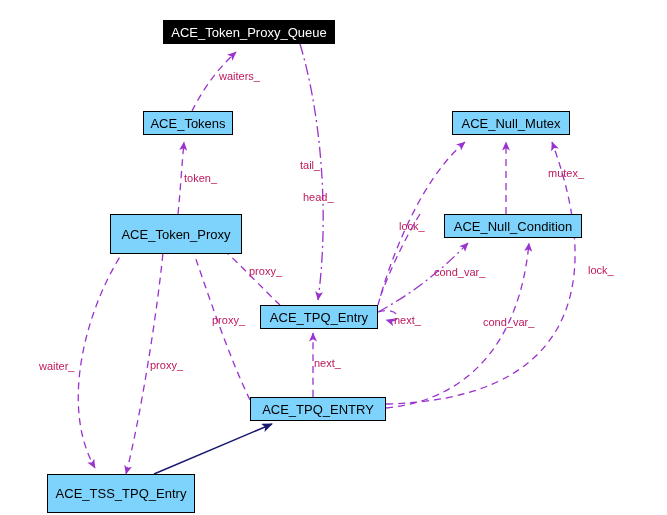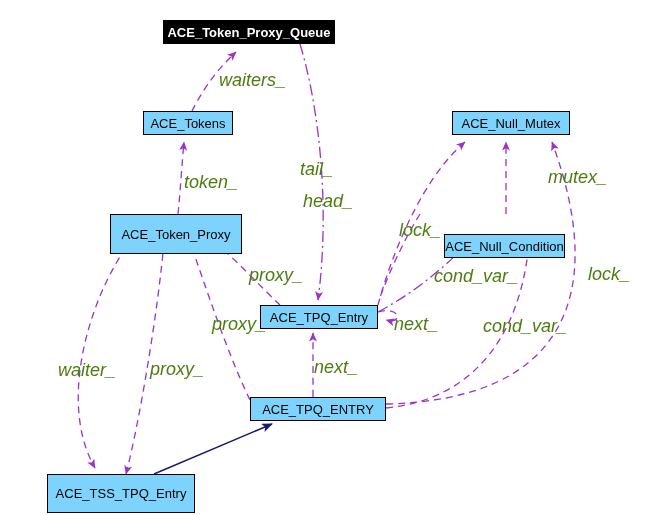--- a/index.html
+++ b/index.html
@@ -35,30 +35,28 @@
     white-space: nowrap;
     display: flex;
     align-items: center;
     justify-content: center;
     letter-spacing: 0px;
   }
   .node.filled {
     background: #000000;
     color: #ffffff;
     border-color: #000000;
-    font-weight: bold;
   }
   .edge-label {
     position: absolute;
-    font-size: 18px;
-    color: #4d7c0f;
+    font-size: 11px;
+    color: #be185d;
     white-space: nowrap;
     line-height: 1.05;
     background: transparent;
-    font-style: italic;
   }
 </style>
 </head>
 <body>
 
 <div id="diagram-canvas">
 
   <svg id="edge-layer" viewBox="0 0 667 515" xmlns="http://www.w3.org/2000/svg">
     <defs>
       <marker id="ah" markerWidth="10" markerHeight="10" refX="8.5" refY="4" orient="auto" markerUnits="userSpaceOnUse">
@@ -105,35 +103,35 @@
     <g fill="none" stroke="#191970" stroke-width="1.4">
       <path d="M 154,474 L 272,424" marker-end="url(#ah-inherit)"></path>
     </g>
   </svg>
 
   <div id="node-layer">
       <div class="node filled" style="left: 163px; top: 20px; width: 172px; height: 24px;">ACE_Token_Proxy_Queue</div>
       <div class="node" style="left: 143px; top: 111px; width: 90px; height: 24px;">ACE_Tokens</div>
       <div class="node" style="left: 452px; top: 111px; width: 118px; height: 24px; text-align: center;">ACE_Null_Mutex</div>
       <div class="node" style="left: 110px; top: 214px; width: 132px; height: 40px;">ACE_Token_Proxy</div>
-      <div class="node" style="left: 444px; top: 214px; width: 121px; height: 24px; margin-top: 20px;">ACE_Null_Condition</div>
+      <div class="node" style="left: 444px; top: 214px; width: 138px; height: 24px;">ACE_Null_Condition</div>
       <div class="node" style="left: 260px; top: 305px; width: 118px; height: 24px;">ACE_TPQ_Entry</div>
       <div class="node" style="left: 250px; top: 397px; width: 136px; height: 24px;">ACE_TPQ_ENTRY</div>
       <div class="node" style="left: 47px; top: 474px; width: 148px; height: 39px;">ACE_TSS_TPQ_Entry</div>
     </div>
   <div id="label-layer">
       <div class="edge-label" style="left: 219px; top: 71px;">waiters_</div>
       <div class="edge-label" style="left: 184px; top: 173px;">token_</div>
       <div class="edge-label" style="left: 300px; top: 160px;">tail_</div>
       <div class="edge-label" style="left: 303px; top: 192px;">head_</div>
       <div class="edge-label" style="left: 501px; top: 168px; padding-left: 47px;">mutex_</div>
       <div class="edge-label" style="left: 399px; top: 221px;">lock_</div>
       <div class="edge-label" style="left: 588px; top: 265px;">lock_</div>
       <div class="edge-label" style="left: 249px; top: 266px;">proxy_</div>
       <div class="edge-label" style="left: 434px; top: 267px;">cond_var_</div>
       <div class="edge-label" style="left: 212px; top: 315px;">proxy_</div>
       <div class="edge-label" style="left: 394px; top: 315px;">next_</div>
       <div class="edge-label" style="left: 483px; top: 317px;">cond_var_</div>
-      <div class="edge-label" style="left: 58px; top: 361px;">waiter_</div>
+      <div class="edge-label" style="left: 39px; top: 361px;">waiter_</div>
       <div class="edge-label" style="left: 150px; top: 360px;">proxy_</div>
       <div class="edge-label" style="left: 314px; top: 358px;">next_</div>
     </div>
 </div>
 
 </body></html>

